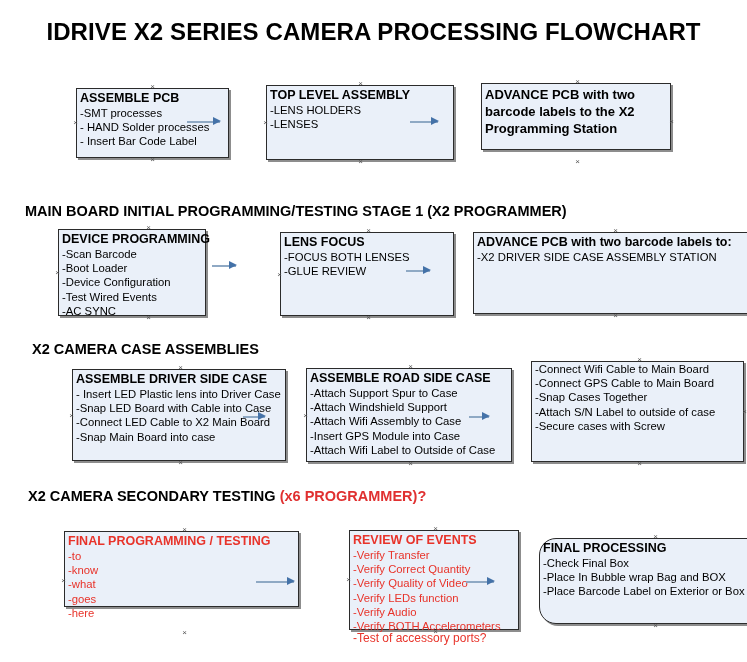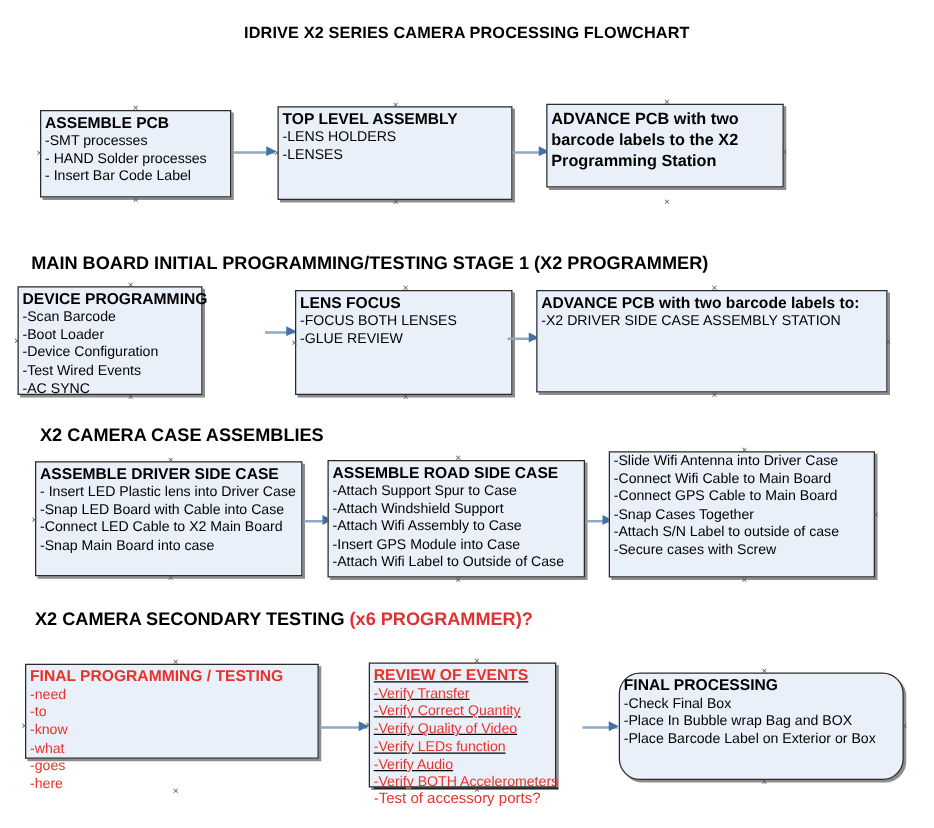--- a/index.html
+++ b/index.html
@@ -19,40 +19,41 @@
     position: relative;
     width: 747px;
     height: 662px;
   }
   .title {
     position: absolute;
     left: 0;
     top: 18px;
     width: 747px;
     text-align: center;
-    font-size: 13px;
+    font-size: 24px;
     font-weight: bold;
     letter-spacing: 0.1px;
   }
   .section-head {
     position: absolute;
     font-size: 14.5px;
     font-weight: bold;
     white-space: nowrap;
   }
   .section-head .accent {
     color: #e03030;
   }
   .box {
     position: absolute;
     background: #eaf0f9;
     border: 1px solid #2b2b2b;
     box-shadow: 2px 2px 0 0 #8d8d8d;
     box-sizing: border-box;
     overflow: visible;
+    margin-left: 44px;
   }
   .box .bx-title {
     font-size: 12.5px;
     font-weight: bold;
     line-height: 15px;
     white-space: nowrap;
     padding: 2px 0 0 3px;
   }
   .box .bx-line {
     font-size: 11.3px;
@@ -233,54 +234,52 @@
     <div class="hx" style="left:100px; top:91px;"></div>
     <div class="hx" style="left:-5px; top:43px;"></div>
   </div>
 
   <div class="conn" style="left:469px; top:412px; width:20px;">
     <div class="shaft"></div>
     <div class="head"></div>
   </div>
 
   <div class="box" style="left:487px; top:361px; width:213px; height:101px;">
-    <div class="bx-line">-Slide Wifi Antenna into Driver Case</div>
     <div class="bx-line">-Connect Wifi Cable to Main Board</div>
     <div class="bx-line">-Connect GPS Cable to Main Board</div>
     <div class="bx-line">-Snap Cases Together</div>
     <div class="bx-line">-Attach S/N Label to outside of case</div>
     <div class="bx-line">-Secure cases with Screw</div>
     <div class="hx" style="left:104px; top:-6px;"></div>
     <div class="hx" style="left:104px; top:98px;"></div>
     <div class="hx" style="left:209px; top:46px;"></div>
   </div>
 
   <div class="section-head" style="left:28px; top:488px;">
     <span>X2 CAMERA SECONDARY TESTING </span><span class="accent">(x6 PROGRAMMER)?</span>
   </div>
 
   <div class="box red" style="left:20px; top:531px; width:235px; height:76px;">
     <div class="bx-title">FINAL PROGRAMMING / TESTING</div>
-    <div class="bx-line">-need</div>
     <div class="bx-line">-to</div>
     <div class="bx-line">-know</div>
     <div class="bx-line">-what</div>
     <div class="bx-line">-goes</div>
     <div class="bx-line">-here</div>
     <div class="hx" style="left:116px; top:-6px;"></div>
     <div class="hx" style="left:116px; top:97px;"></div>
     <div class="hx" style="left:-5px; top:45px;"></div>
   </div>
 
   <div class="conn" style="left:256px; top:577px; width:38px;">
     <div class="shaft"></div>
     <div class="head"></div>
   </div>
 
-  <div class="box red" style="left:295px; top:530px; width:150px; height:100px;text-decoration:underline;">
+  <div class="box red" style="left:305px; top:530px; width:170px; height:100px;">
     <div class="bx-title">REVIEW OF EVENTS</div>
     <div class="bx-line">-Verify Transfer</div>
     <div class="bx-line">-Verify Correct Quantity</div>
     <div class="bx-line">-Verify Quality of Video</div>
     <div class="bx-line">-Verify LEDs function</div>
     <div class="bx-line">-Verify Audio</div>
     <div class="bx-line">-Verify BOTH Accelerometers</div>
     <div class="overflow-line" style="left:3px; top:100px;">-Test of accessory ports?</div>
     <div class="hx" style="left:82px; top:-6px;"></div>
     <div class="hx" style="left:82px; top:97px;"></div>

